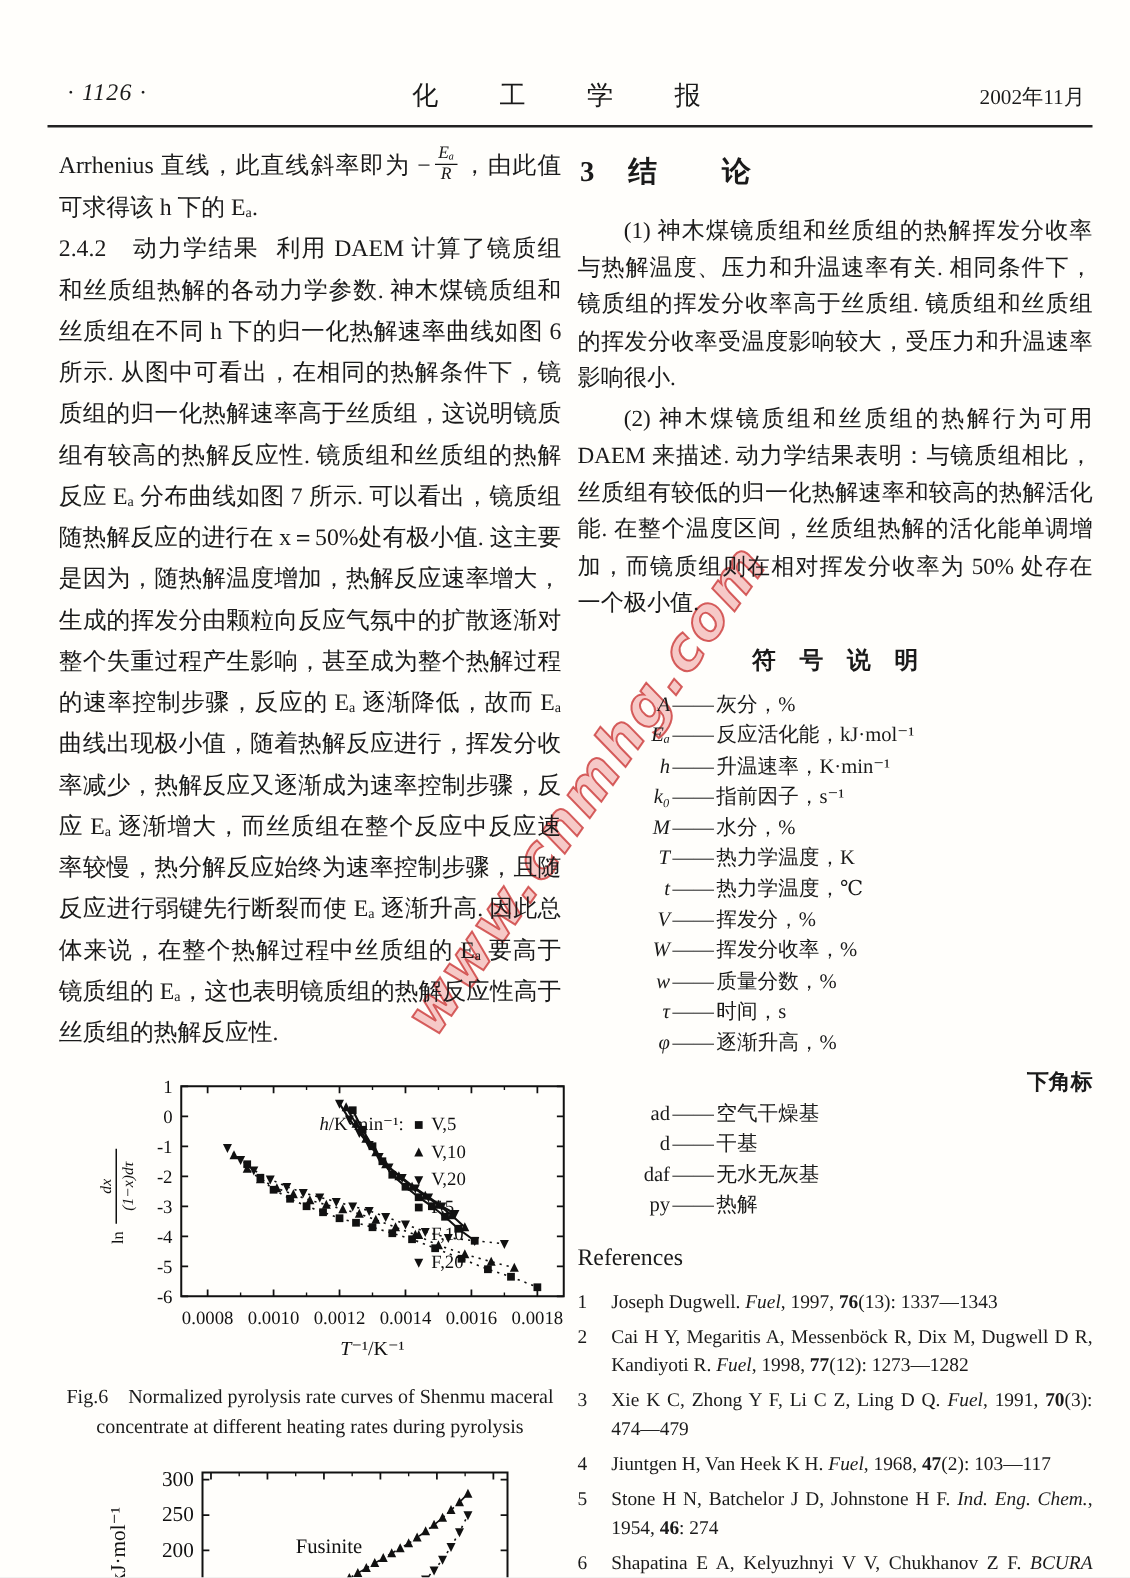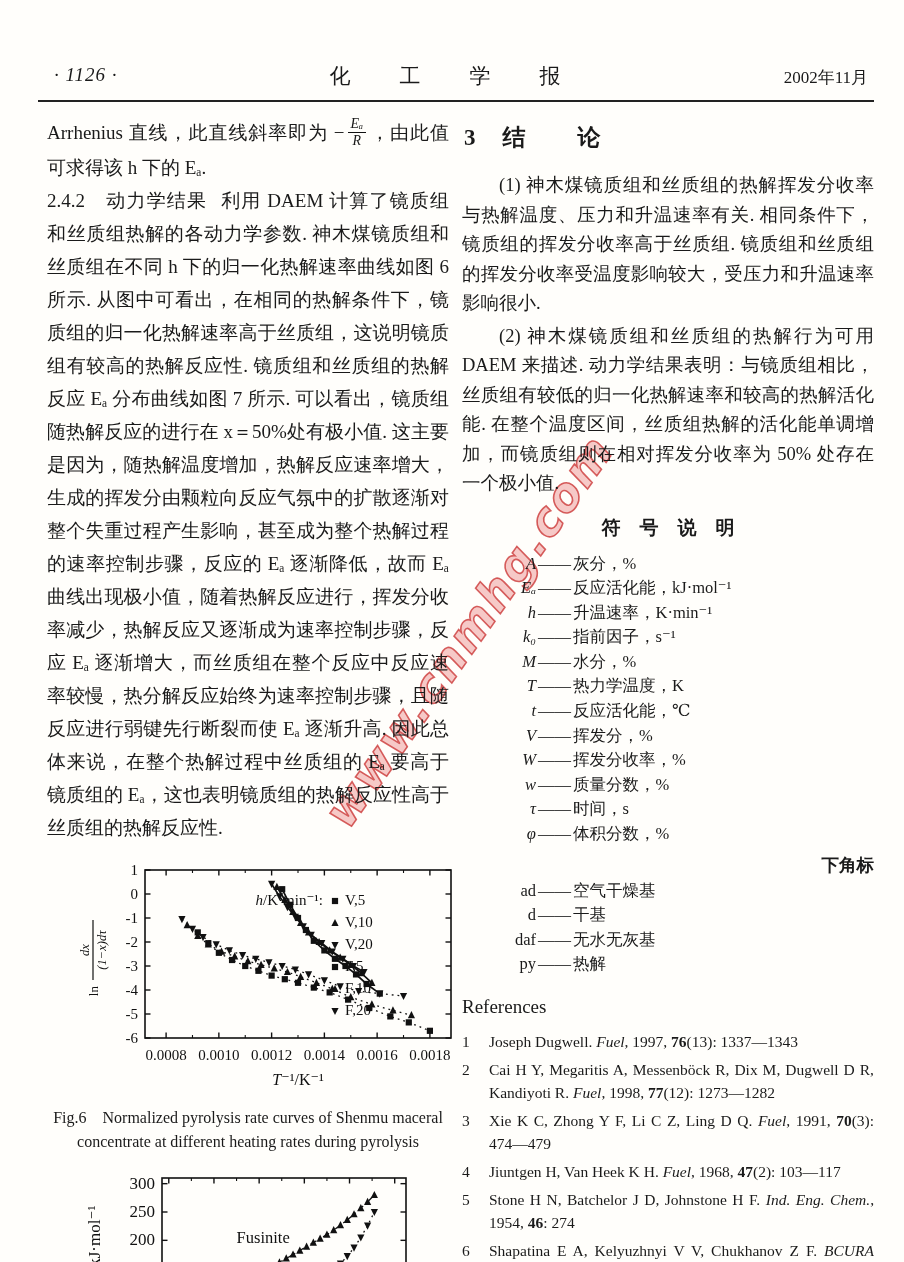--- a/index.html
+++ b/index.html
@@ -383,21 +383,21 @@
           <span class="def">水分，%</span>
         </div>
         <div class="symrow">
           <span class="sym">T</span>
           <span class="dash">——</span>
           <span class="def">热力学温度，K</span>
         </div>
         <div class="symrow">
           <span class="sym">t</span>
           <span class="dash">——</span>
-          <span class="def">反应活化能，℃</span>
+          <span class="def">热力学温度，℃</span>
         </div>
         <div class="symrow">
           <span class="sym">V</span>
           <span class="dash">——</span>
           <span class="def">挥发分，%</span>
         </div>
         <div class="symrow">
           <span class="sym">W</span>
           <span class="dash">——</span>
           <span class="def">挥发分收率，%</span>
@@ -408,21 +408,21 @@
           <span class="def">质量分数，%</span>
         </div>
         <div class="symrow">
           <span class="sym">τ</span>
           <span class="dash">——</span>
           <span class="def">时间，s</span>
         </div>
         <div class="symrow">
           <span class="sym">φ</span>
           <span class="dash">——</span>
-          <span class="def">体积分数，%</span>
+          <span class="def">逐渐升高，%</span>
         </div>
       </div>
 
     <div class="subhead">下角标</div>
     <div>
         <div class="symrow">
           <span class="sym roman">ad</span>
           <span class="dash">——</span>
           <span class="def">空气干燥基</span>
         </div>

